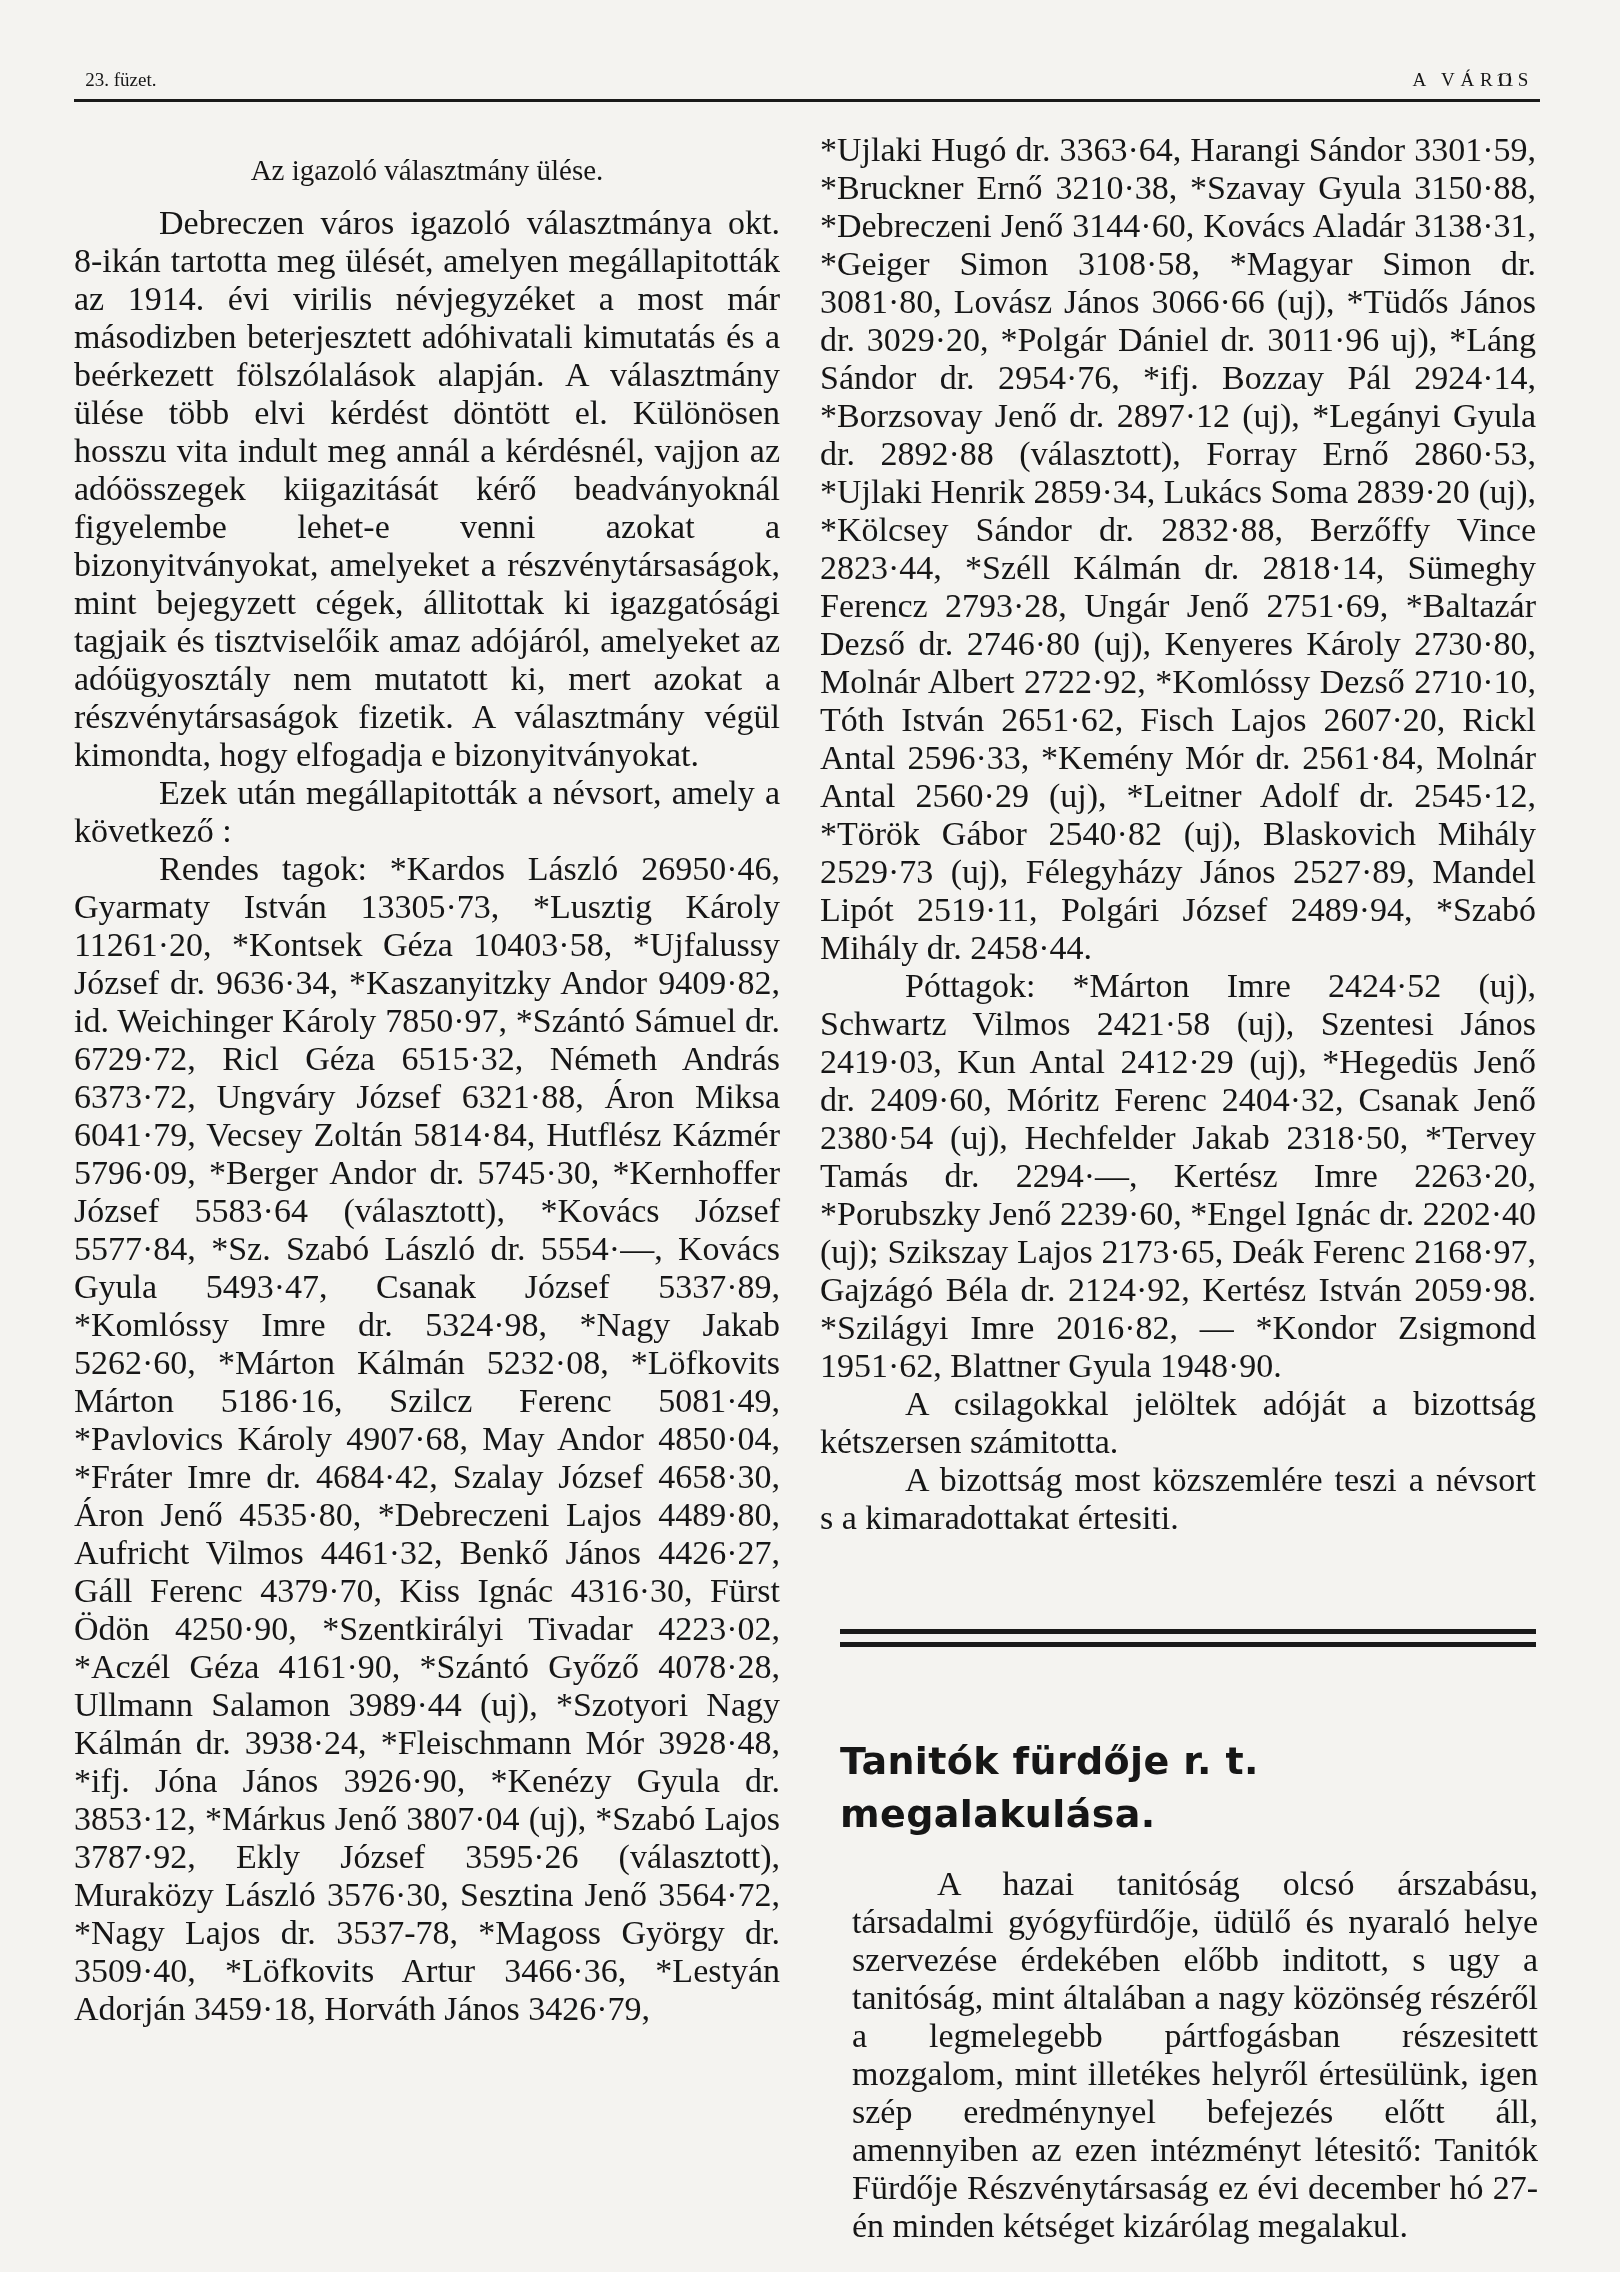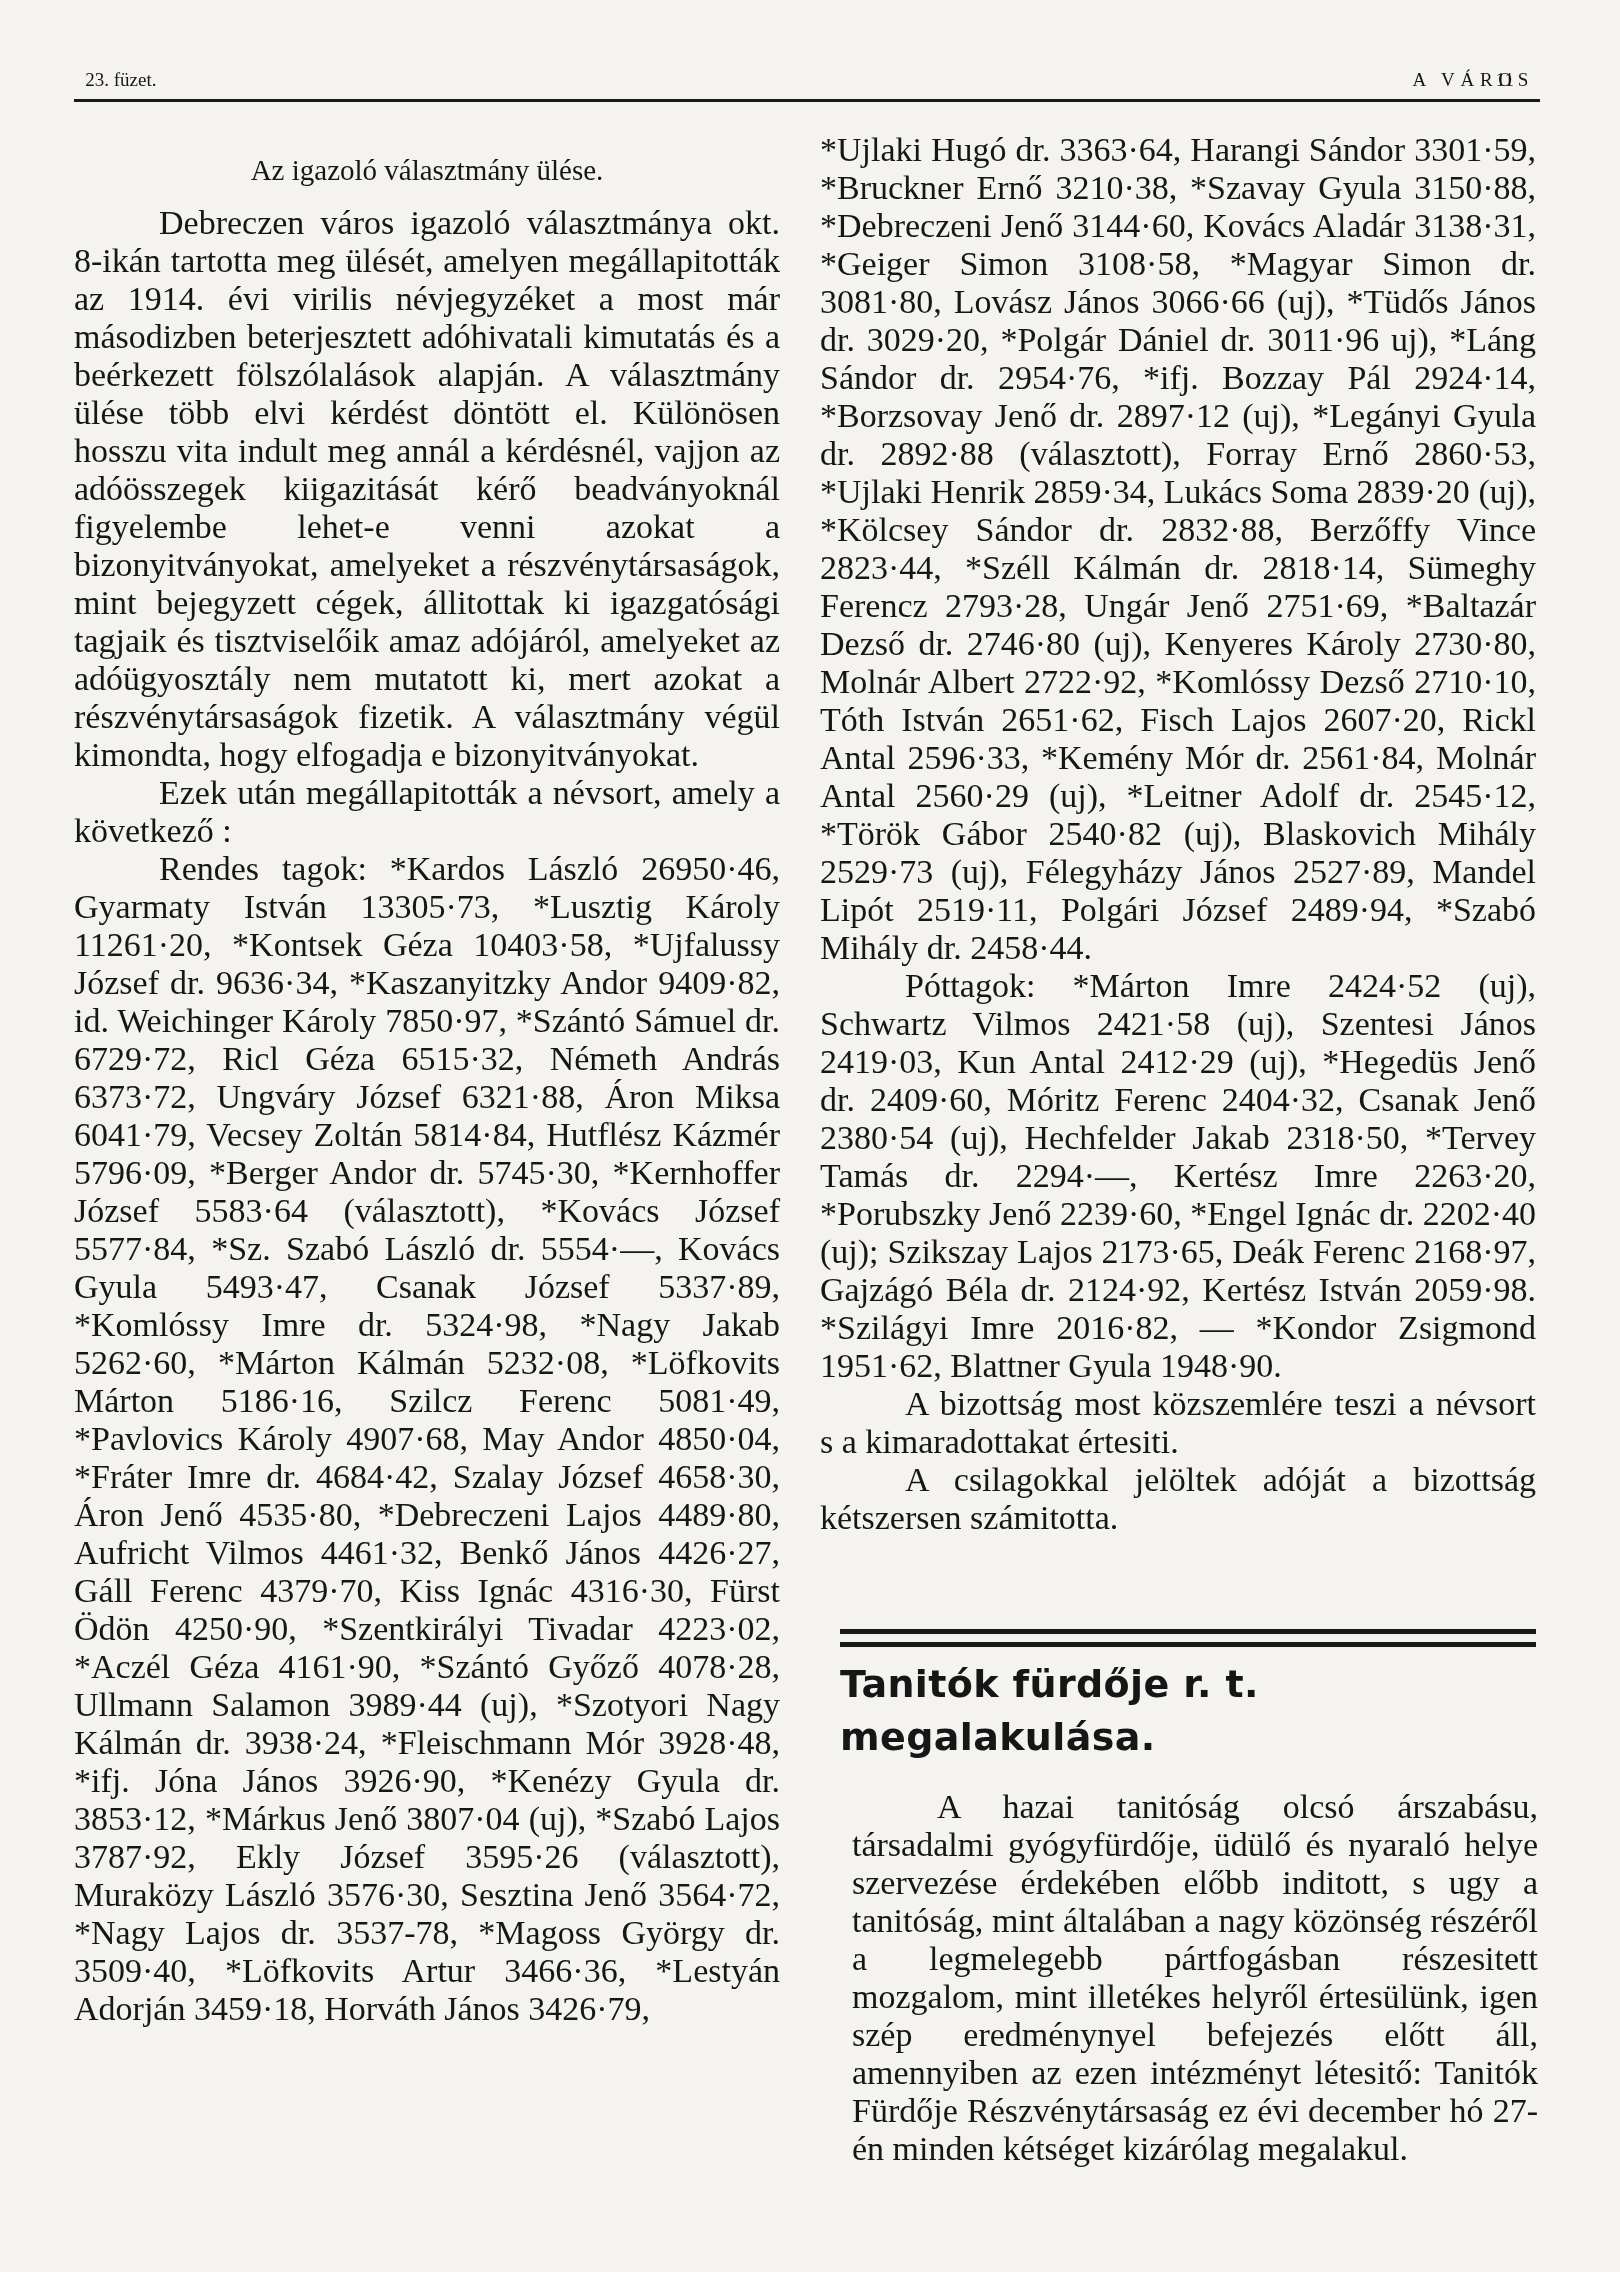--- a/index.html
+++ b/index.html
@@ -33,21 +33,21 @@
     .col-left .title { margin-top: 3.3px; }
     .subtitle { text-align: center; font-size: 29px; line-height: 42px; margin: 21px 0 13px 0; }
     p.para {
       margin: 0; font-size: 34px; line-height: 38px; text-align: justify;
       text-indent: 85px; hyphens: manual;
     }
     p.cont { text-indent: 0; }
     .label { }
     .rule-double { position: absolute; left: 840px; width: 696px; height: 22.3px; top: 1629px; }
     .rule-double div { height: 4.6px; background: #1a1a1a; margin-bottom: 8.5px; }
-    .col-right2 { position: absolute; left: 840px; width: 698px; top: 1658px; }
+    .col-right2 { position: absolute; left: 840px; width: 698px; top: 1735px; }
     .col-right2 .title { font-size: 38px; text-align: left; letter-spacing: 0.01em; }
     .col-right2 p.para { margin-top: 0; }
     .col-right2 .title + p.para { margin-top: 24px; margin-left: 12px; }
   </style>
 </head>
 <body>
 
 <div class="page">
 
   <div class="running-head">
@@ -60,22 +60,22 @@
   <div class="col col-left">
     <div class="subtitle">Az igazoló választmány ülése.</div>
     <p class="para">Debreczen város igazoló választmánya okt. 8-ikán tartotta meg ülését, amelyen megállapitották az 1914. évi virilis névjegyzéket a most már másodizben beterjesztett adóhivatali kimutatás és a beérkezett fölszólalások alapján. A választmány ülése több elvi kérdést döntött el. Különösen hosszu vita indult meg annál a kérdésnél, vajjon az adóösszegek kiigazitását kérő beadványoknál figyelembe lehet-e venni azokat a bizonyitványokat, amelyeket a részvénytársaságok, mint bejegyzett cégek, állitottak ki igazgatósági tagjaik és tisztviselőik amaz adójáról, amelyeket az adóügyosztály nem mutatott ki, mert azokat a részvénytársaságok fizetik. A választmány végül kimondta, hogy elfogadja e bizonyitványokat.</p>
     <p class="para">Ezek után megállapitották a névsort, amely a következő :</p>
     <p class="para"><span class="label">Rendes tagok</span><span>: </span><span>*Kardos László 26950·46, Gyarmaty István 13305·73, *Lusztig Károly 11261·20, *Kontsek Géza 10403·58, *Ujfalussy József dr. 9636·34, *Kaszanyitzky Andor 9409·82, id. Weichinger Károly 7850·97, *Szántó Sámuel dr. 6729·72, Ricl Géza 6515·32, Németh András 6373·72, Ungváry József 6321·88, Áron Miksa 6041·79, Vecsey Zoltán 5814·84, Hutflész Kázmér 5796·09, *Berger Andor dr. 5745·30, *Kernhoffer József 5583·64 (választott), *Kovács József 5577·84, *Sz. Szabó László dr. 5554·—, Kovács Gyula 5493·47, Csanak József 5337·89, *Komlóssy Imre dr. 5324·98, *Nagy Jakab 5262·60, *Márton Kálmán 5232·08, *Löfkovits Márton 5186·16, Szilcz Ferenc 5081·49, *Pavlovics Károly 4907·68, May Andor 4850·04, *Fráter Imre dr. 4684·42, Szalay József 4658·30, Áron Jenő 4535·80, *Debreczeni Lajos 4489·80, Aufricht Vilmos 4461·32, Benkő János 4426·27, Gáll Ferenc 4379·70, Kiss Ignác 4316·30, Fürst Ödön 4250·90, *Szentkirályi Tivadar 4223·02, *Aczél Géza 4161·90, *Szántó Győző 4078·28, Ullmann Salamon 3989·44 (uj), *Szotyori Nagy Kálmán dr. 3938·24, *Fleischmann Mór 3928·48, *ifj. Jóna János 3926·90, *Kenézy Gyula dr. 3853·12, *Márkus Jenő 3807·04 (uj), *Szabó Lajos 3787·92, Ekly József 3595·26 (választott), Muraközy László 3576·30, Sesztina Jenő 3564·72, *Nagy Lajos dr. 3537-78, *Magoss György dr. 3509·40, *Löfkovits Artur 3466·36, *Lestyán Adorján 3459·18, Horváth János 3426·79,</span></p>
   </div>
 
   <div class="col col-right">
     <p class="para cont">*Ujlaki Hugó dr. 3363·64, Harangi Sándor 3301·59, *Bruckner Ernő 3210·38, *Szavay Gyula 3150·88, *Debreczeni Jenő 3144·60, Kovács Aladár 3138·31, *Geiger Simon 3108·58, *Magyar Simon dr. 3081·80, Lovász János 3066·66 (uj), *Tüdős János dr. 3029·20, *Polgár Dániel dr. 3011·96 uj), *Láng Sándor dr. 2954·76, *ifj. Bozzay Pál 2924·14, *Borzsovay Jenő dr. 2897·12 (uj), *Legányi Gyula dr. 2892·88 (választott), Forray Ernő 2860·53, *Ujlaki Henrik 2859·34, Lukács Soma 2839·20 (uj), *Kölcsey Sándor dr. 2832·88, Berzőffy Vince 2823·44, *Széll Kálmán dr. 2818·14, Sümeghy Ferencz 2793·28, Ungár Jenő 2751·69, *Baltazár Dezső dr. 2746·80 (uj), Kenyeres Károly 2730·80, Molnár Albert 2722·92, *Komlóssy Dezső 2710·10, Tóth István 2651·62, Fisch Lajos 2607·20, Rickl Antal 2596·33, *Kemény Mór dr. 2561·84, Molnár Antal 2560·29 (uj), *Leitner Adolf dr. 2545·12, *Török Gábor 2540·82 (uj), Blaskovich Mihály 2529·73 (uj), Félegyházy János 2527·89, Mandel Lipót 2519·11, Polgári József 2489·94, *Szabó Mihály dr. 2458·44.</p>
     <p class="para"><span class="label">Póttagok</span><span>: </span><span>*Márton Imre 2424·52 (uj), Schwartz Vilmos 2421·58 (uj), Szentesi János 2419·03, Kun Antal 2412·29 (uj), *Hegedüs Jenő dr. 2409·60, Móritz Ferenc 2404·32, Csanak Jenő 2380·54 (uj), Hechfelder Jakab 2318·50, *Tervey Tamás dr. 2294·—, Kertész Imre 2263·20, *Porubszky Jenő 2239·60, *Engel Ignác dr. 2202·40 (uj); Szikszay Lajos 2173·65, Deák Ferenc 2168·97, Gajzágó Béla dr. 2124·92, Kertész István 2059·98. *Szilágyi Imre 2016·82, — *Kondor Zsigmond 1951·62, Blattner Gyula 1948·90.</span></p>
+    <p class="para">A csilagokkal jelöltek adóját a bizottság kétszersen számitotta.</p>
     <p class="para">A bizottság most közszemlére teszi a névsort s a kimaradottakat értesiti.</p>
-    <p class="para">A csilagokkal jelöltek adóját a bizottság kétszersen számitotta.</p>
   </div>
 
   <div class="rule-double">
     <div></div>
     <div></div>
   </div>
 
   <div class="col-right2">
     <h2 class="title">Tanitók fürdője r. t. megalakulása.</h2>
     <p class="para">A hazai tanitóság olcsó árszabásu, társadalmi gyógyfürdője, üdülő és nyaraló helye szervezése érdekében előbb inditott, s ugy a tanitóság, mint általában a nagy közönség részéről a legmelegebb pártfogásban részesitett mozgalom, mint illetékes helyről értesülünk, igen szép eredménynyel befejezés előtt áll, amennyiben az ezen intézményt létesitő: Tanitók Fürdője Részvénytársaság ez évi december hó 27-én minden kétséget kizárólag megalakul.</p>

